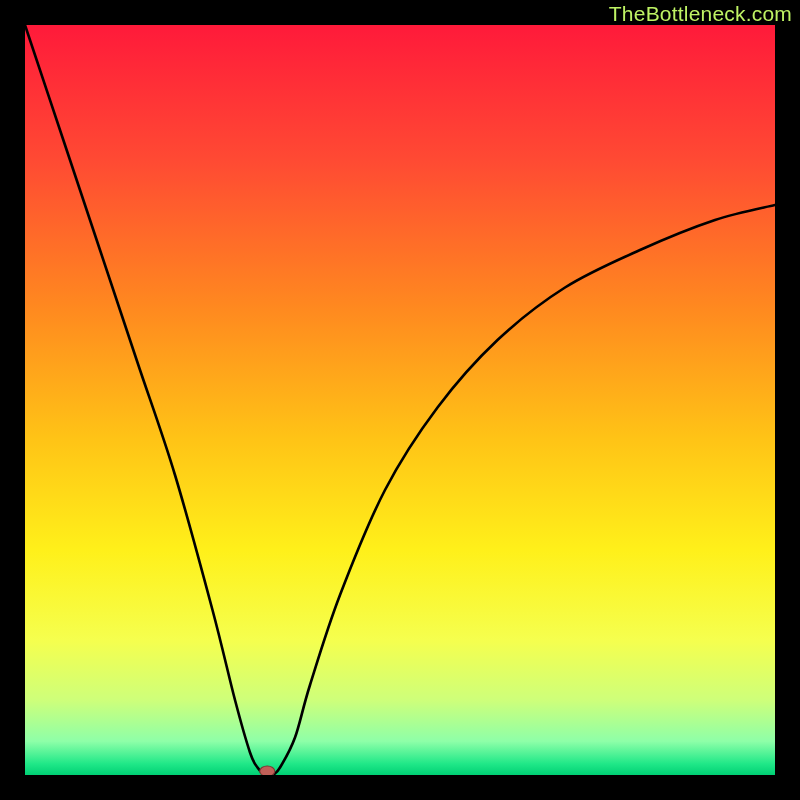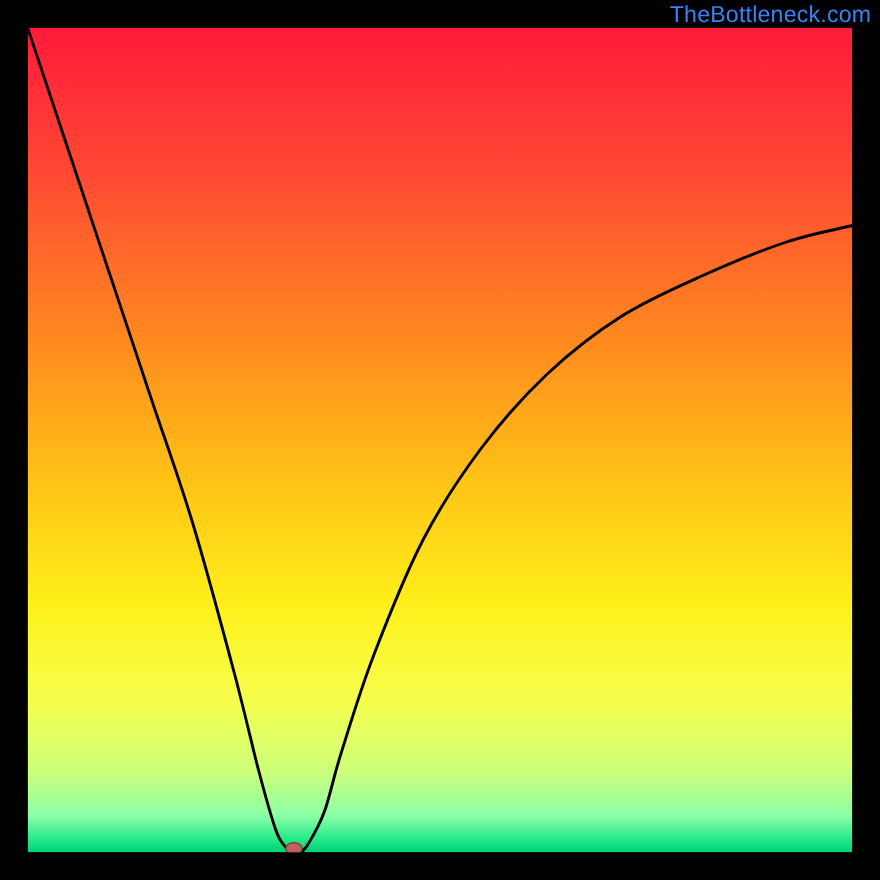--- a/index.html
+++ b/index.html
@@ -37,21 +37,21 @@
     left: 0;
     top: 0;
     width: 100%;
     height: 100%;
     pointer-events: none;
   }
   .watermark {
     position: absolute;
     top: 2px;
     right: 8px;
-    color: #3b82f6;
+    color: #bef264;
     font-size: 21px;
     font-weight: 400;
     letter-spacing: 0.2px;
   }
 </style>
 </head>
 <body>
 
 <div class="frame">
 

